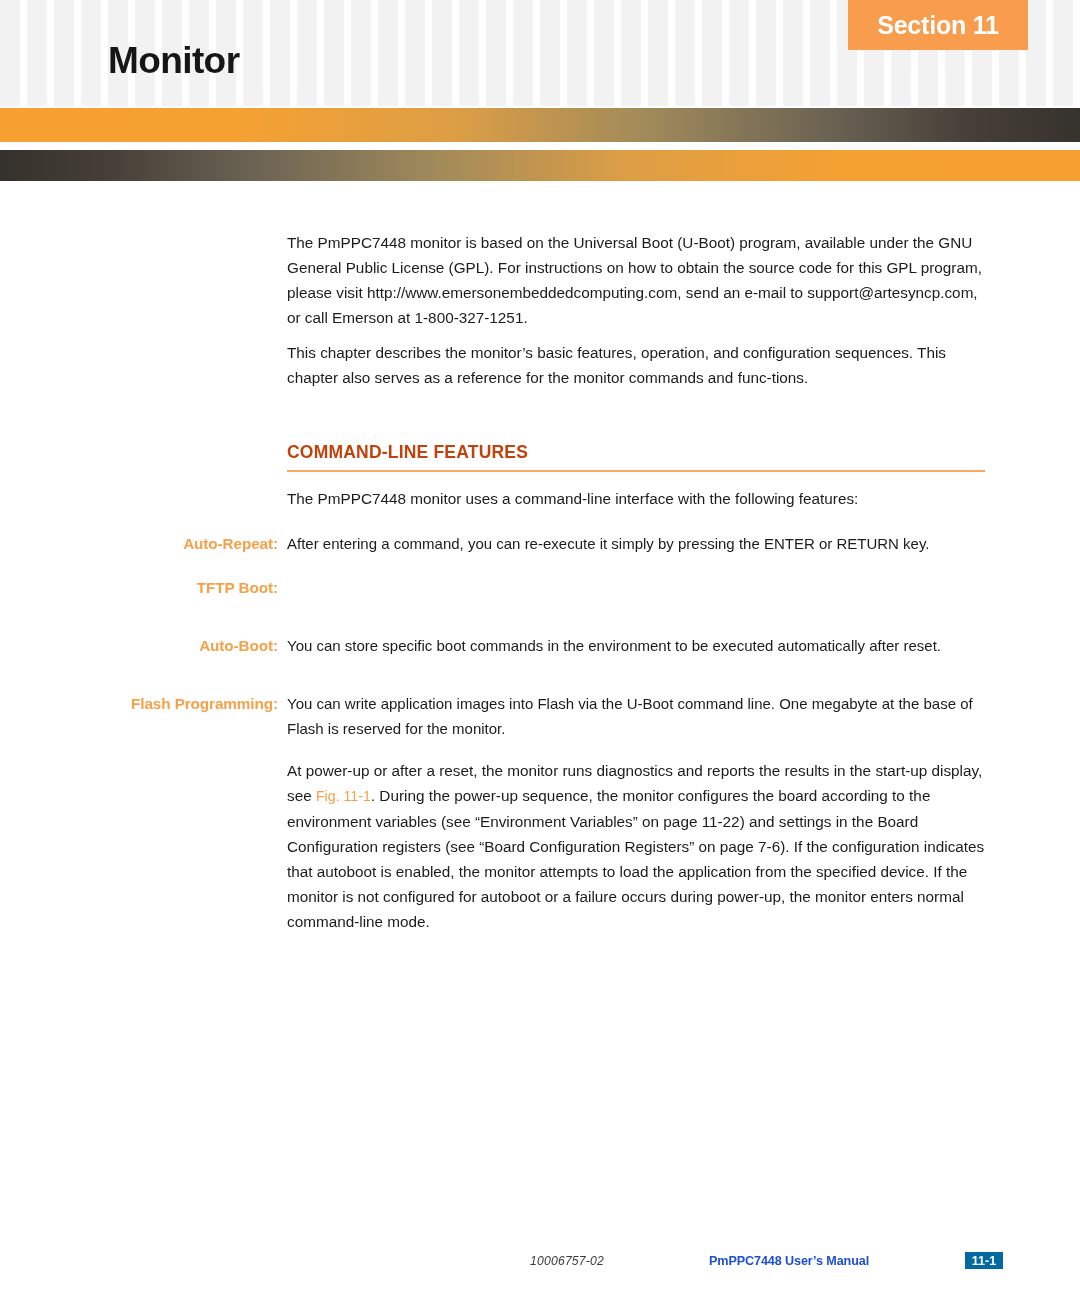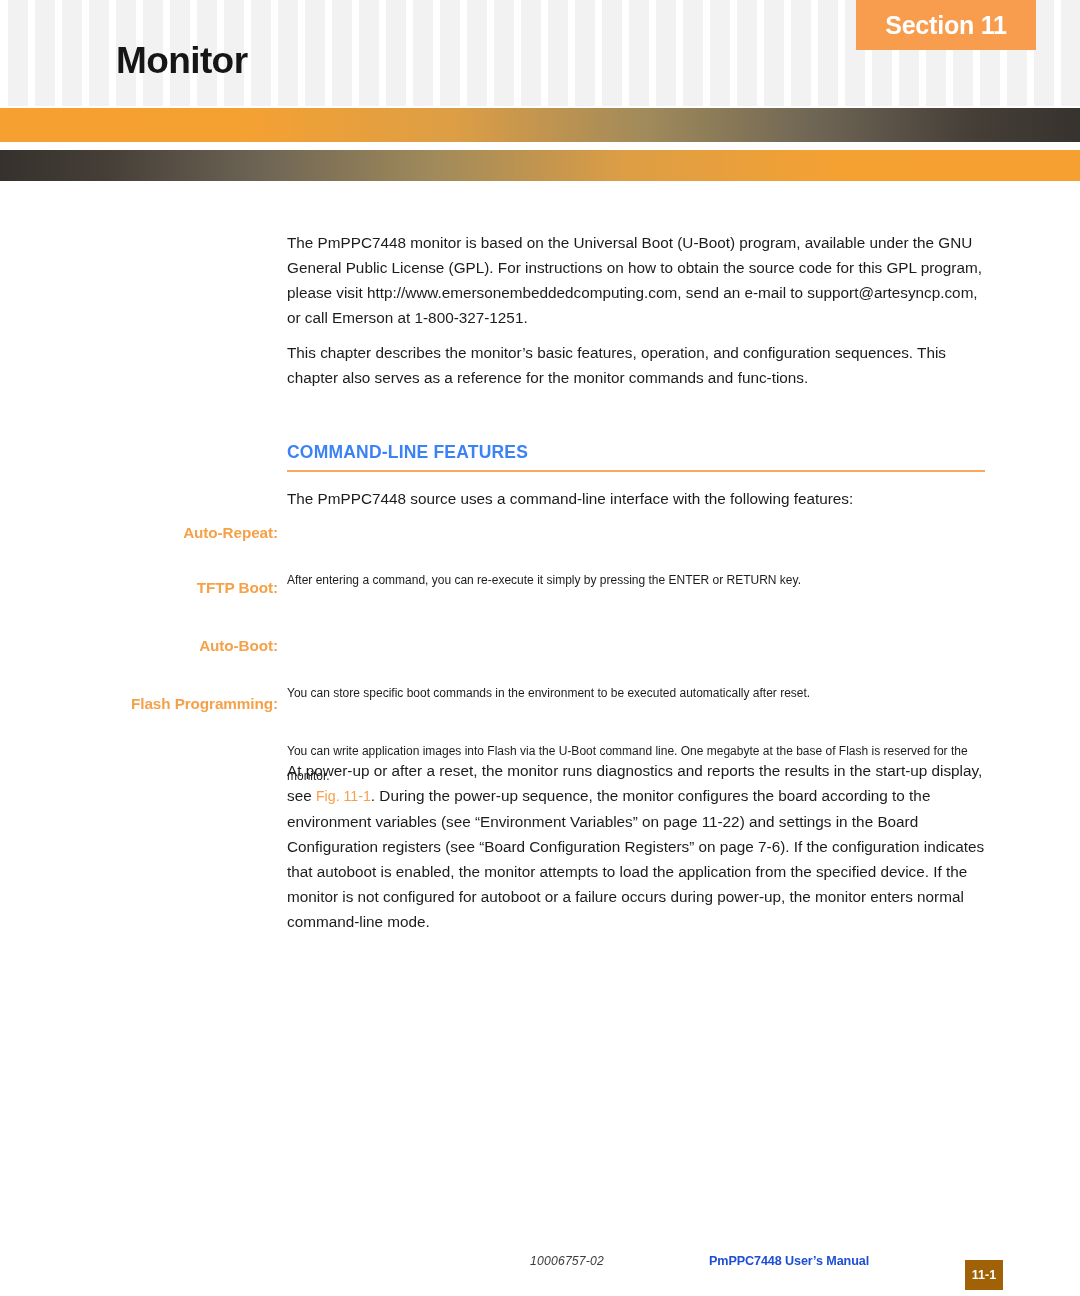--- a/index.html
+++ b/index.html
@@ -16,21 +16,20 @@
     -webkit-font-smoothing: antialiased;
   }
 
   
   .page-header {
     position: absolute;
     left: 0;
     top: 0;
     width: 1028px;
     height: 106px;
-    margin-left: 8px;
   }
   .header-grid {
     position: absolute;
     left: 0;
     top: 0;
     width: 1080px;
     height: 106px;
     background-color: #ffffff;
     background-image:
       linear-gradient(to right, #f2f2f2 20px, #ffffff 20px),
@@ -123,21 +122,21 @@
     font-size: 15.3px;
     line-height: 25px;
     color: #1c1c1c;
     text-align: left;
   }
 
   .sec-head {
     position: absolute;
     left: 287px;
     width: 698px;
-    color: #3b82f6;
+    color: #c2410c;
     font-size: 17.5px;
     font-weight: bold;
     letter-spacing: 0.2px;
   }
   .sec-rule {
     position: absolute;
     left: 287px;
     width: 698px;
     height: 2px;
     background: #f9a860;
@@ -158,24 +157,23 @@
     font-weight: bold;
     font-size: 15.3px;
     line-height: 25px;
     flex: 0 0 218px;
     padding-right: 0;
     letter-spacing: -0.1px;
   }
   .def-desc {
     flex: 1 1 auto;
     padding-left: 9px;
-    font-size: 12px;
+    font-size: 15px;
     line-height: 25px;
     color: #1c1c1c;
-    margin-top: 48px;
   }
 
   .xref {
     color: #f5a14a;
     font-size: 14.2px;
     margin-top: 17px;
   }
 
   
   .footer {
@@ -200,24 +198,24 @@
     left: 709px;
     top: 6px;
     font-size: 12.6px;
     font-weight: bold;
     color: #1d4ed8;
     letter-spacing: -0.1px;
   }
   .footer-page {
     position: absolute;
     left: 965px;
-    top: 12px;
+    top: 4px;
     width: 38px;
-    height: 30px;
-    background: #a16207;
+    height: 17px;
+    background: #0369a1;
     color: #ffffff;
     font-size: 12.5px;
     font-weight: bold;
     display: flex;
     align-items: center;
     justify-content: center;
   }
 </style>
 </head>
 <body>
@@ -235,23 +233,23 @@
 
 <div class="content">
 
   <div class="para" style="top:0px;">The PmPPC7448 monitor is based on the Universal Boot (U-Boot) program, available under the GNU General Public License (GPL). For instructions on how to obtain the source code for this GPL program, please visit http://www.emersonembeddedcomputing.com, send an e-mail to support@artesyncp.com, or call Emerson at 1-800-327-1251.</div>
 
   <div class="para" style="top:110px;">This chapter describes the monitor’s basic features, operation, and configuration sequences. This chapter also serves as a reference for the monitor commands and func-tions.</div>
 
   <div class="sec-head" style="top:212px;">COMMAND-LINE FEATURES</div>
   <div class="sec-rule" style="top:240px;"></div>
 
-  <div class="para" style="top:256px;">The PmPPC7448 source uses a command-line interface with the following features:</div>
-
-  <div class="def-row" style="top:290px;justify-content:center;">
+  <div class="para" style="top:256px;">The PmPPC7448 monitor uses a command-line interface with the following features:</div>
+
+  <div class="def-row" style="top:301px;justify-content:center;">
     <div class="def-term">Auto-Repeat:</div>
     <div class="def-desc">After entering a command, you can re-execute it simply by pressing the ENTER or RETURN key.</div>
   </div>
 
   <div class="def-row" style="top:345px;">
     <div class="def-term">TFTP Boot:</div>
   </div>
 
   <div class="def-row" style="top:403px;">
     <div class="def-term">Auto-Boot:</div>

